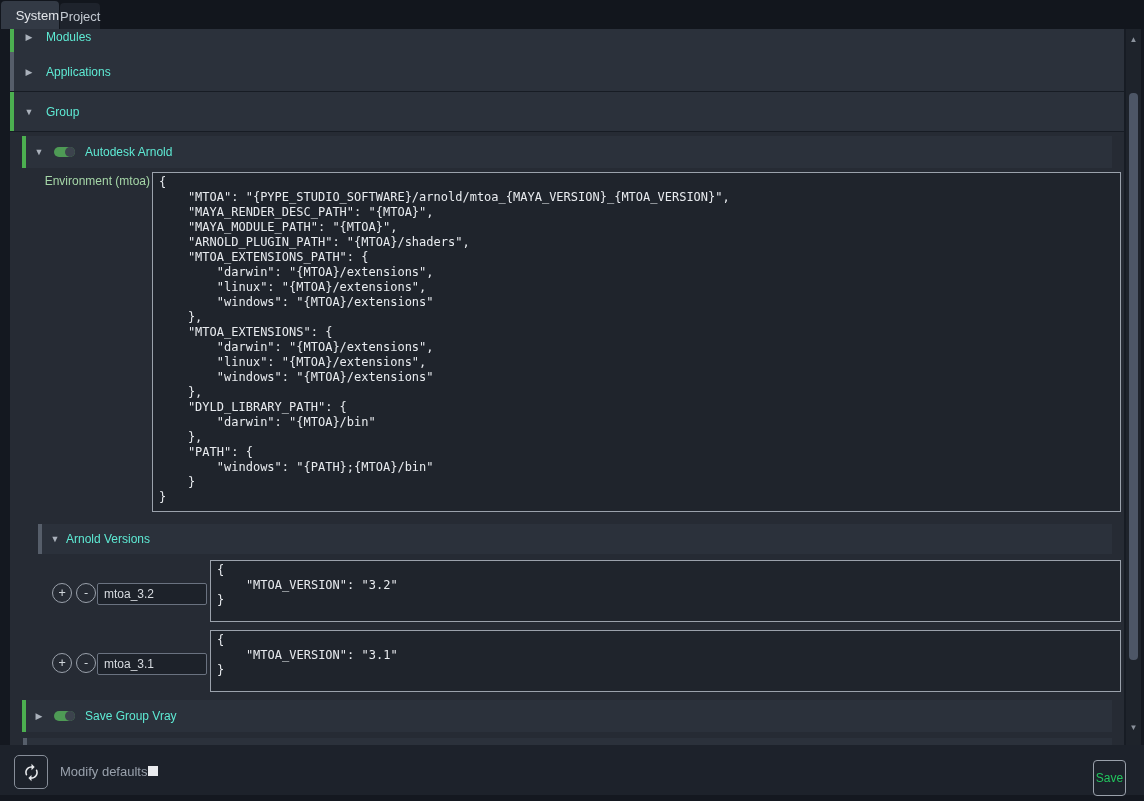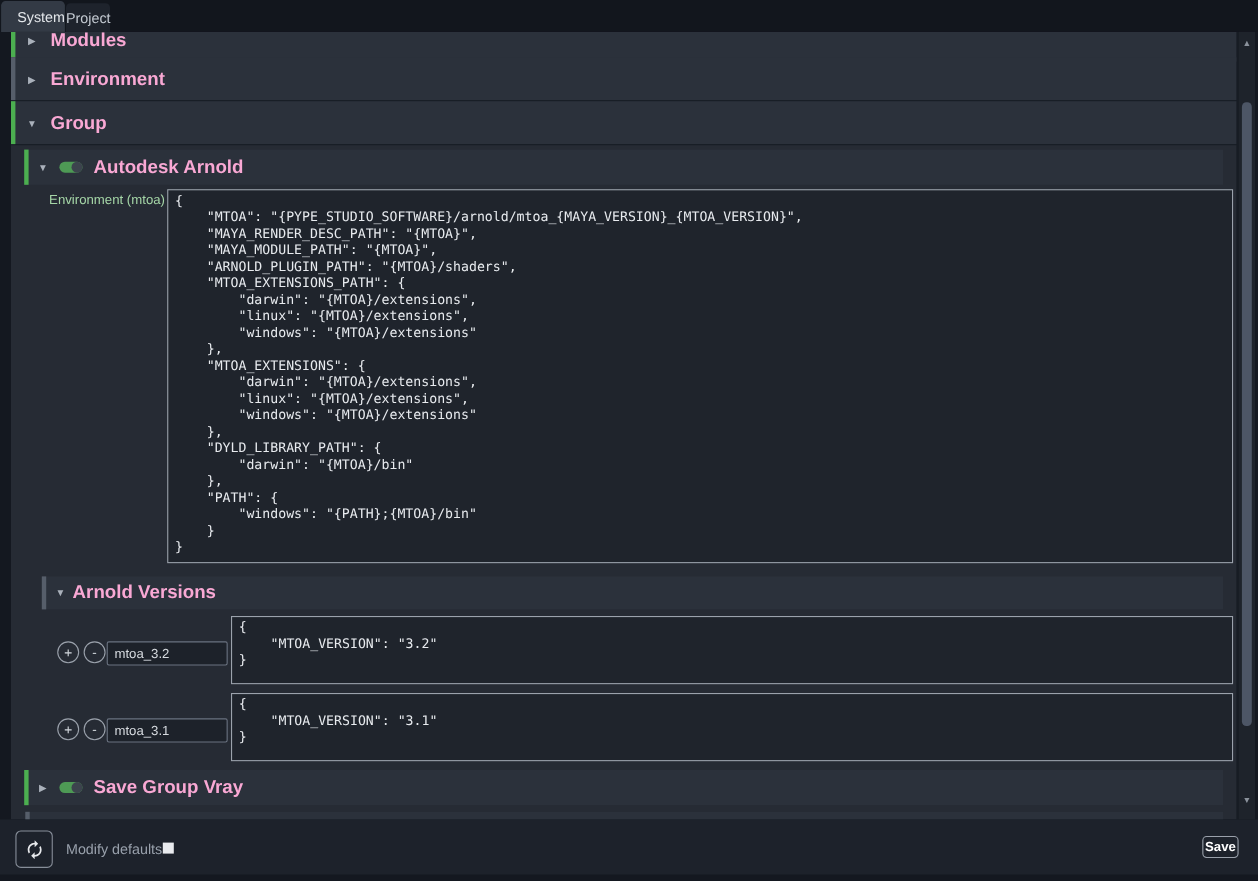--- a/index.html
+++ b/index.html
@@ -15,21 +15,21 @@
   .tab-system { left:1px; width:58px; }
   .tab-project { left:60px; width:40px; }
 
   
   .viewport { position:absolute; left:10px; top:29px; width:1116px; height:716px;
               background:#171c24; overflow:hidden; }
 
   .sec-header { position:absolute; left:0; width:1114px; background:#2b313b;
                 border-left:4px solid #565e6a; display:flex; align-items:center; cursor:pointer; }
   .sec-header.green { border-left-color:#4caf50; }
-  .sec-title { font-size:17px; font-weight:bold; color:#f9a8d4; }
+  .sec-title { font-size:12px; font-weight:normal; color:#5eead4; }
   .arrow { font-size:9px; color:#aab1bb; width:14px; text-align:center; margin:0 4px 0 6px; }
   .toplevel .arrow { margin:0 6px 0 8px; }
   .toplevel .sec-title { margin-left:4px; }
 
   .hdr-modules { top:-11px; height:38px; }
   .hdr-applications { top:23px; height:39px; }
   .hdr-tools { top:63px; height:39px; }
 
   
   .tools-body { position:absolute; left:0; top:103px; width:1114px; height:613px; background:#262b34; }
@@ -78,44 +78,44 @@
               border-radius:4px; cursor:pointer; }
 
   
   .footer { position:absolute; left:0; top:745px; width:1144px; height:50px; background:#1d222b;padding-left:11px; }
   .refresh-btn { position:absolute; left:14px; top:10px; width:34px; height:34px;
                  border:1px solid #878e99; border-radius:5px; background:transparent; cursor:pointer;
                  display:flex; align-items:center; justify-content:center; }
   .modify-label { position:absolute; left:60px; top:19px; font-size:13px; color:#99a1ac; }
   .checkbox { position:absolute; left:148px; top:21px; width:10px; height:10px; background:#e9ebee;
               cursor:pointer; }
-  .save-btn { position:absolute; right:18px; top:15px; width:33px; height:20px;
+  .save-btn { position:absolute; right:18px; top:15px; width:33px; height:36px;
               border:1px solid #9aa1ab; border-radius:4px; background:transparent;
-              color:#ffffff; font-size:12px; cursor:pointer;font-weight:bold; }
+              color:#22c55e; font-size:12px; cursor:pointer; }
 </style>
 </head>
 <body>
 
 <div class="app">
 
   <div class="tabbar">
     <div class="tab active tab-system">System</div>
     <div class="tab tab-project">Project</div>
   </div>
 
   <div class="viewport">
 
     <div class="sec-header green toplevel hdr-modules">
       <span class="arrow">▶</span>
       <span class="sec-title">Modules</span>
     </div>
 
     <div class="sec-header toplevel hdr-applications">
       <span class="arrow">▶</span>
-      <span class="sec-title">Environment</span>
+      <span class="sec-title">Applications</span>
     </div>
 
     <div class="sec-header green toplevel hdr-tools">
       <span class="arrow">▼</span>
       <span class="sec-title">Group</span>
     </div>
 
     <div class="tools-body">
 
       <div class="sub-header hdr-arnold">

